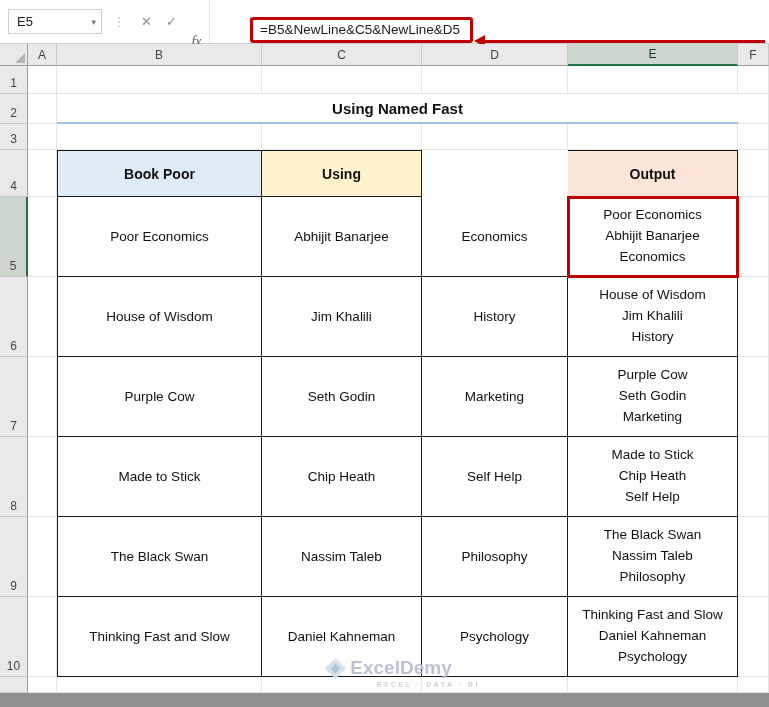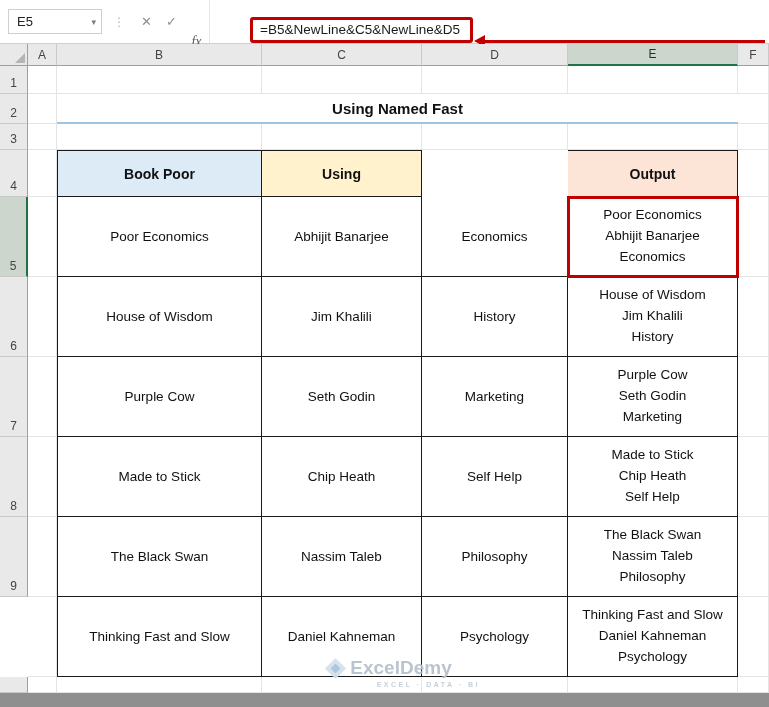--- a/index.html
+++ b/index.html
@@ -102,20 +102,21 @@
 
     <div class="rh" style="grid-area:2/1">1</div>
     <div class="rh" style="grid-area:3/1">2</div>
     <div class="rh" style="grid-area:4/1">3</div>
     <div class="rh" style="grid-area:5/1">4</div>
     <div class="rh sel" style="grid-area:6/1">5</div>
     <div class="rh" style="grid-area:7/1">6</div>
     <div class="rh" style="grid-area:8/1">7</div>
     <div class="rh" style="grid-area:9/1">8</div>
     <div class="rh" style="grid-area:10/1">9</div>
+    <div class="rh" style="grid-area:11/1">10</div>
     <div class="rh" style="grid-area:12/1"></div>
 
     <div class="ecell" style="grid-area:2/2"></div>
     <div class="ecell" style="grid-area:2/3"></div>
     <div class="ecell" style="grid-area:2/4"></div>
     <div class="ecell" style="grid-area:2/5"></div>
     <div class="ecell" style="grid-area:2/6"></div>
     <div class="ecell" style="grid-area:2/7"></div>
 
     <div class="ecell" style="grid-area:3/2"></div>

